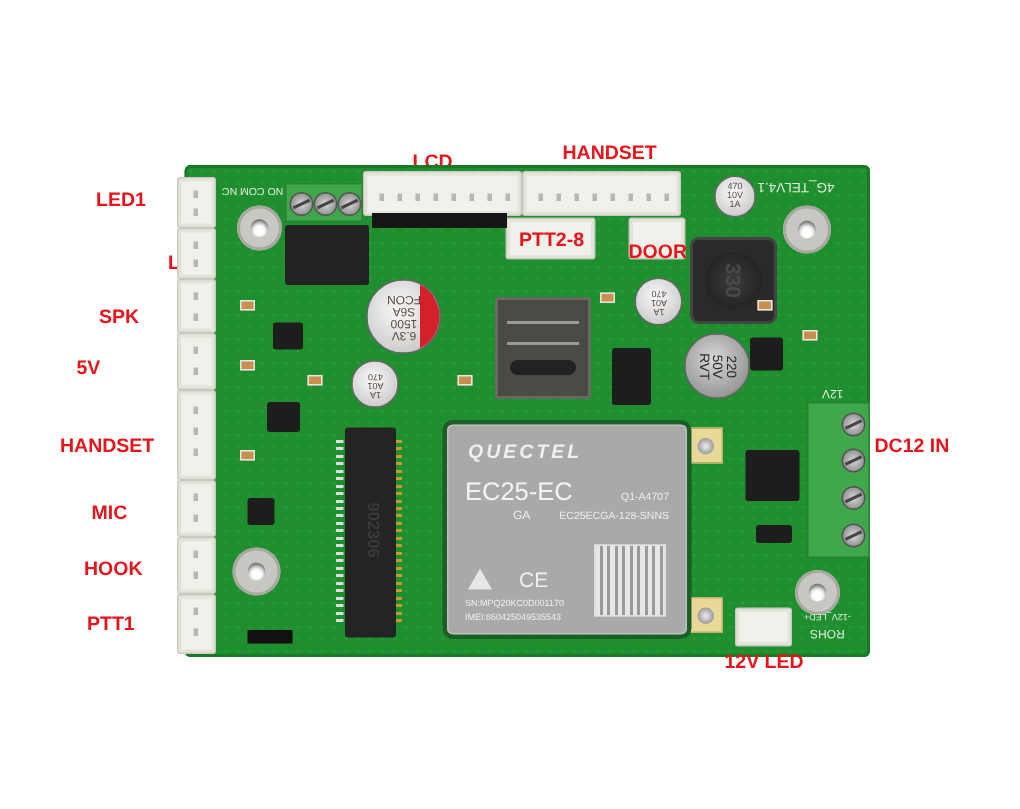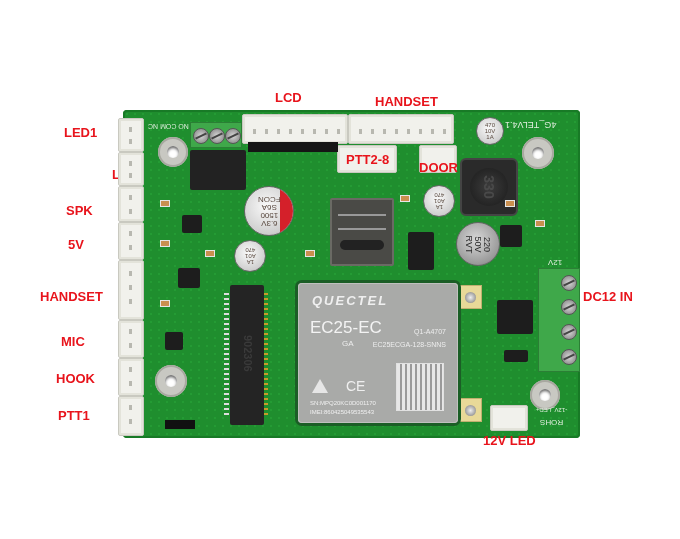--- a/index.html
+++ b/index.html
@@ -48,27 +48,27 @@
   .brass::after { content:""; position:absolute; left:25%; top:25%; width:50%; height:50%; border-radius:50%; background:radial-gradient(#eee,#777); }
   .header-pins { position:absolute; background:#111; }
   .silk { position:absolute; color:#dfeedd; font-size:8px; font-family:"Liberation Sans", sans-serif; white-space:nowrap; }
 </style>
 </head>
 <body>
 
 <div class="label" style="left:64px;top:125px;">LED1</div>
 <div class="label" style="left:64px;top:167px;margin-left:48px;">LED2</div>
 <div class="label" style="left:66px;top:203px;">SPK</div>
-<div class="label" style="left:68px;top:237px;">5V</div>
+<div class="label" style="left:51px;top:237px;">5V</div>
 <div class="label" style="left:40px;top:289px;">HANDSET</div>
 <div class="label" style="left:61px;top:334px;">MIC</div>
 <div class="label" style="left:56px;top:371px;">HOOK</div>
 <div class="label" style="left:58px;top:408px;">PTT1</div>
 
-<div class="label" style="left:275px;top:90px;text-align:center;">LCD</div>
+<div class="label" style="left:275px;top:100px;text-align:center;">LCD</div>
 <div class="label" style="left:375px;top:94px;">HANDSET</div>
 
 <div class="pcb">
   <div class="pcb-dots"></div>
 </div>
 
 <div class="jst" style="left:118px;top:118px;width:24px;height:32px;">
     <div class="pin" style="left:10px;top:8px"></div>
     <div class="pin" style="left:10px;top:20px"></div>
   </div>

